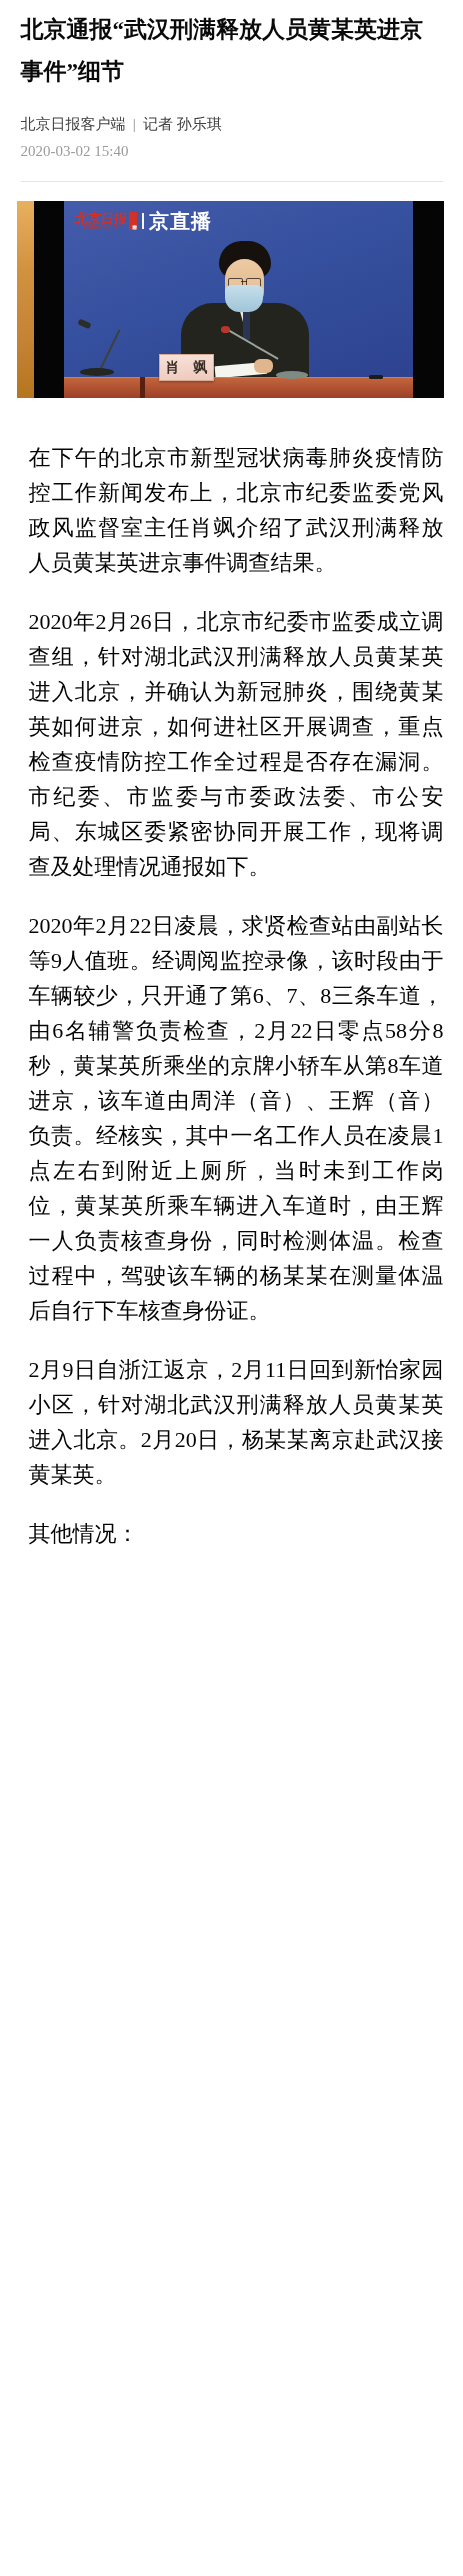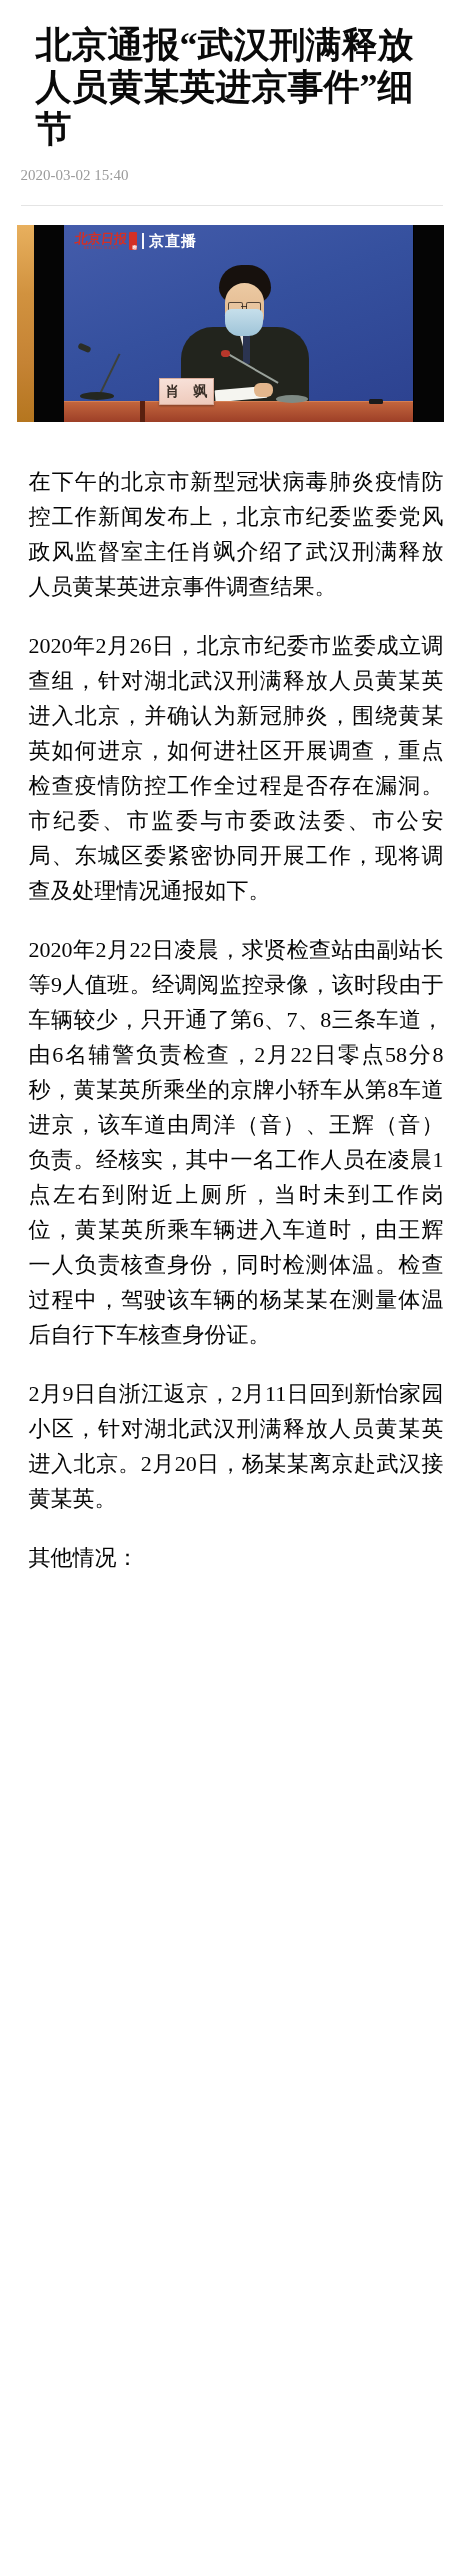--- a/index.html
+++ b/index.html
@@ -10,22 +10,22 @@
     margin:0 auto;
     background:#ffffff;
     overflow:hidden;
     font-family:"Liberation Serif","DejaVu Serif",serif;
     color:#000;
   }
   .content{padding:0 20.6px;}
 
   
   .page-title{
-    margin:15px;padding-top:9.3px;
-    font-size:36px;line-height:42px;
+    margin:0;padding-top:9.3px;
+    font-size:23px;line-height:42px;
     font-weight:700;color:#0a0a0a;
     letter-spacing:0;
   }
   .byline{
     margin-top:20.6px;
     font-size:15px;line-height:20.6px;color:#3f3f3f;
   }
   .byline .sep{margin:0 7.2px;color:#8a8a8a;font-weight:400;}
   .publish-time{
     margin-top:6.7px;
@@ -54,21 +54,21 @@
   }
   
   .tv-logo{position:absolute;left:11.3px;top:6.2px;display:flex;align-items:center;}
   .logo-brand{display:flex;flex-direction:column;align-items:center;line-height:1;}
   .logo-brand .cn{font-size:13px;font-weight:700;color:#d33026;transform:skewX(-6deg);
     font-family:"Liberation Serif","DejaVu Serif",serif;}
   .logo-brand .en{font-size:4.1px;color:#d33026;letter-spacing:0.5px;margin-top:1.5px;}
   .logo-badge{width:7.7px;height:17.5px;margin-left:2.1px;background:#d33026;color:#fff;
     font-size:4.6px;line-height:1.1;writing-mode:vertical-rl;text-align:center;border-radius:1px;}
   .logo-sep{width:1.5px;height:15.5px;background:rgba(255,255,255,.95);margin:0 5.2px;}
-  .logo-program{font-size:15px;font-weight:700;color:#fff;letter-spacing:1px;
+  .logo-program{font-size:20px;font-weight:700;color:#fff;letter-spacing:1px;
     font-family:"Liberation Sans","DejaVu Sans",sans-serif;}
   
   .hair{position:absolute;left:155px;top:40px;width:52px;height:38px;background:#17110d;
     border-radius:27px 27px 18.5px 18.5px;}
   .face{position:absolute;left:161px;top:58px;width:39px;height:48px;
     background:linear-gradient(#eccaa3,#e0b489);border-radius:19.6px 19.6px 15.5px 15.5px;}
   .glasses{position:absolute;left:164px;top:77px;width:33px;height:9.3px;}
   .glasses .lens{position:absolute;top:0;width:13.4px;height:8.8px;border:1px solid rgba(45,34,26,.8);
     border-radius:2.1px;background:rgba(255,255,255,.08);}
   .lens.l{left:0;} .lens.r{right:0;}
@@ -119,20 +119,23 @@
   }
 </style>
 </head>
 <body>
 
 <div class="page">
   <div class="content">
 
     <h1 class="page-title">北京通报“武汉刑满释放人员黄某英进京事件”细节</h1>
 
+    <div class="byline">
+      <span>北京日报客户端</span><span class="sep">|</span><span>记者 孙乐琪</span>
+    </div>
 
     <div class="publish-time">2020-03-02 15:40</div>
 
     <hr class="header-divider">
 
     <div class="photo">
       <div class="strip-orange"></div>
       <div class="bar-left"></div>
       <div class="bar-right"></div>
 

